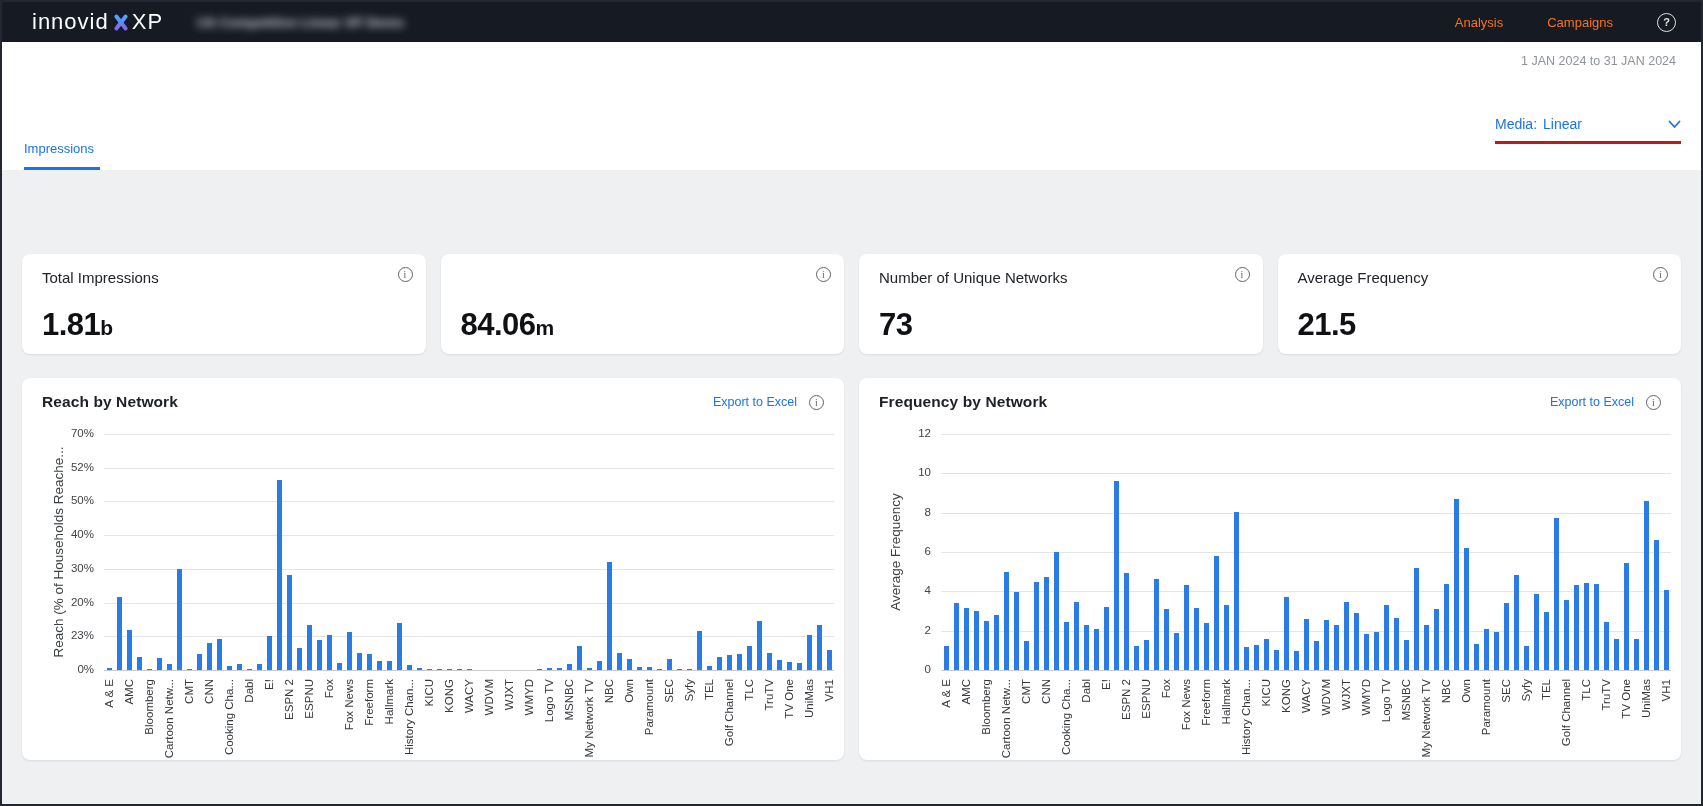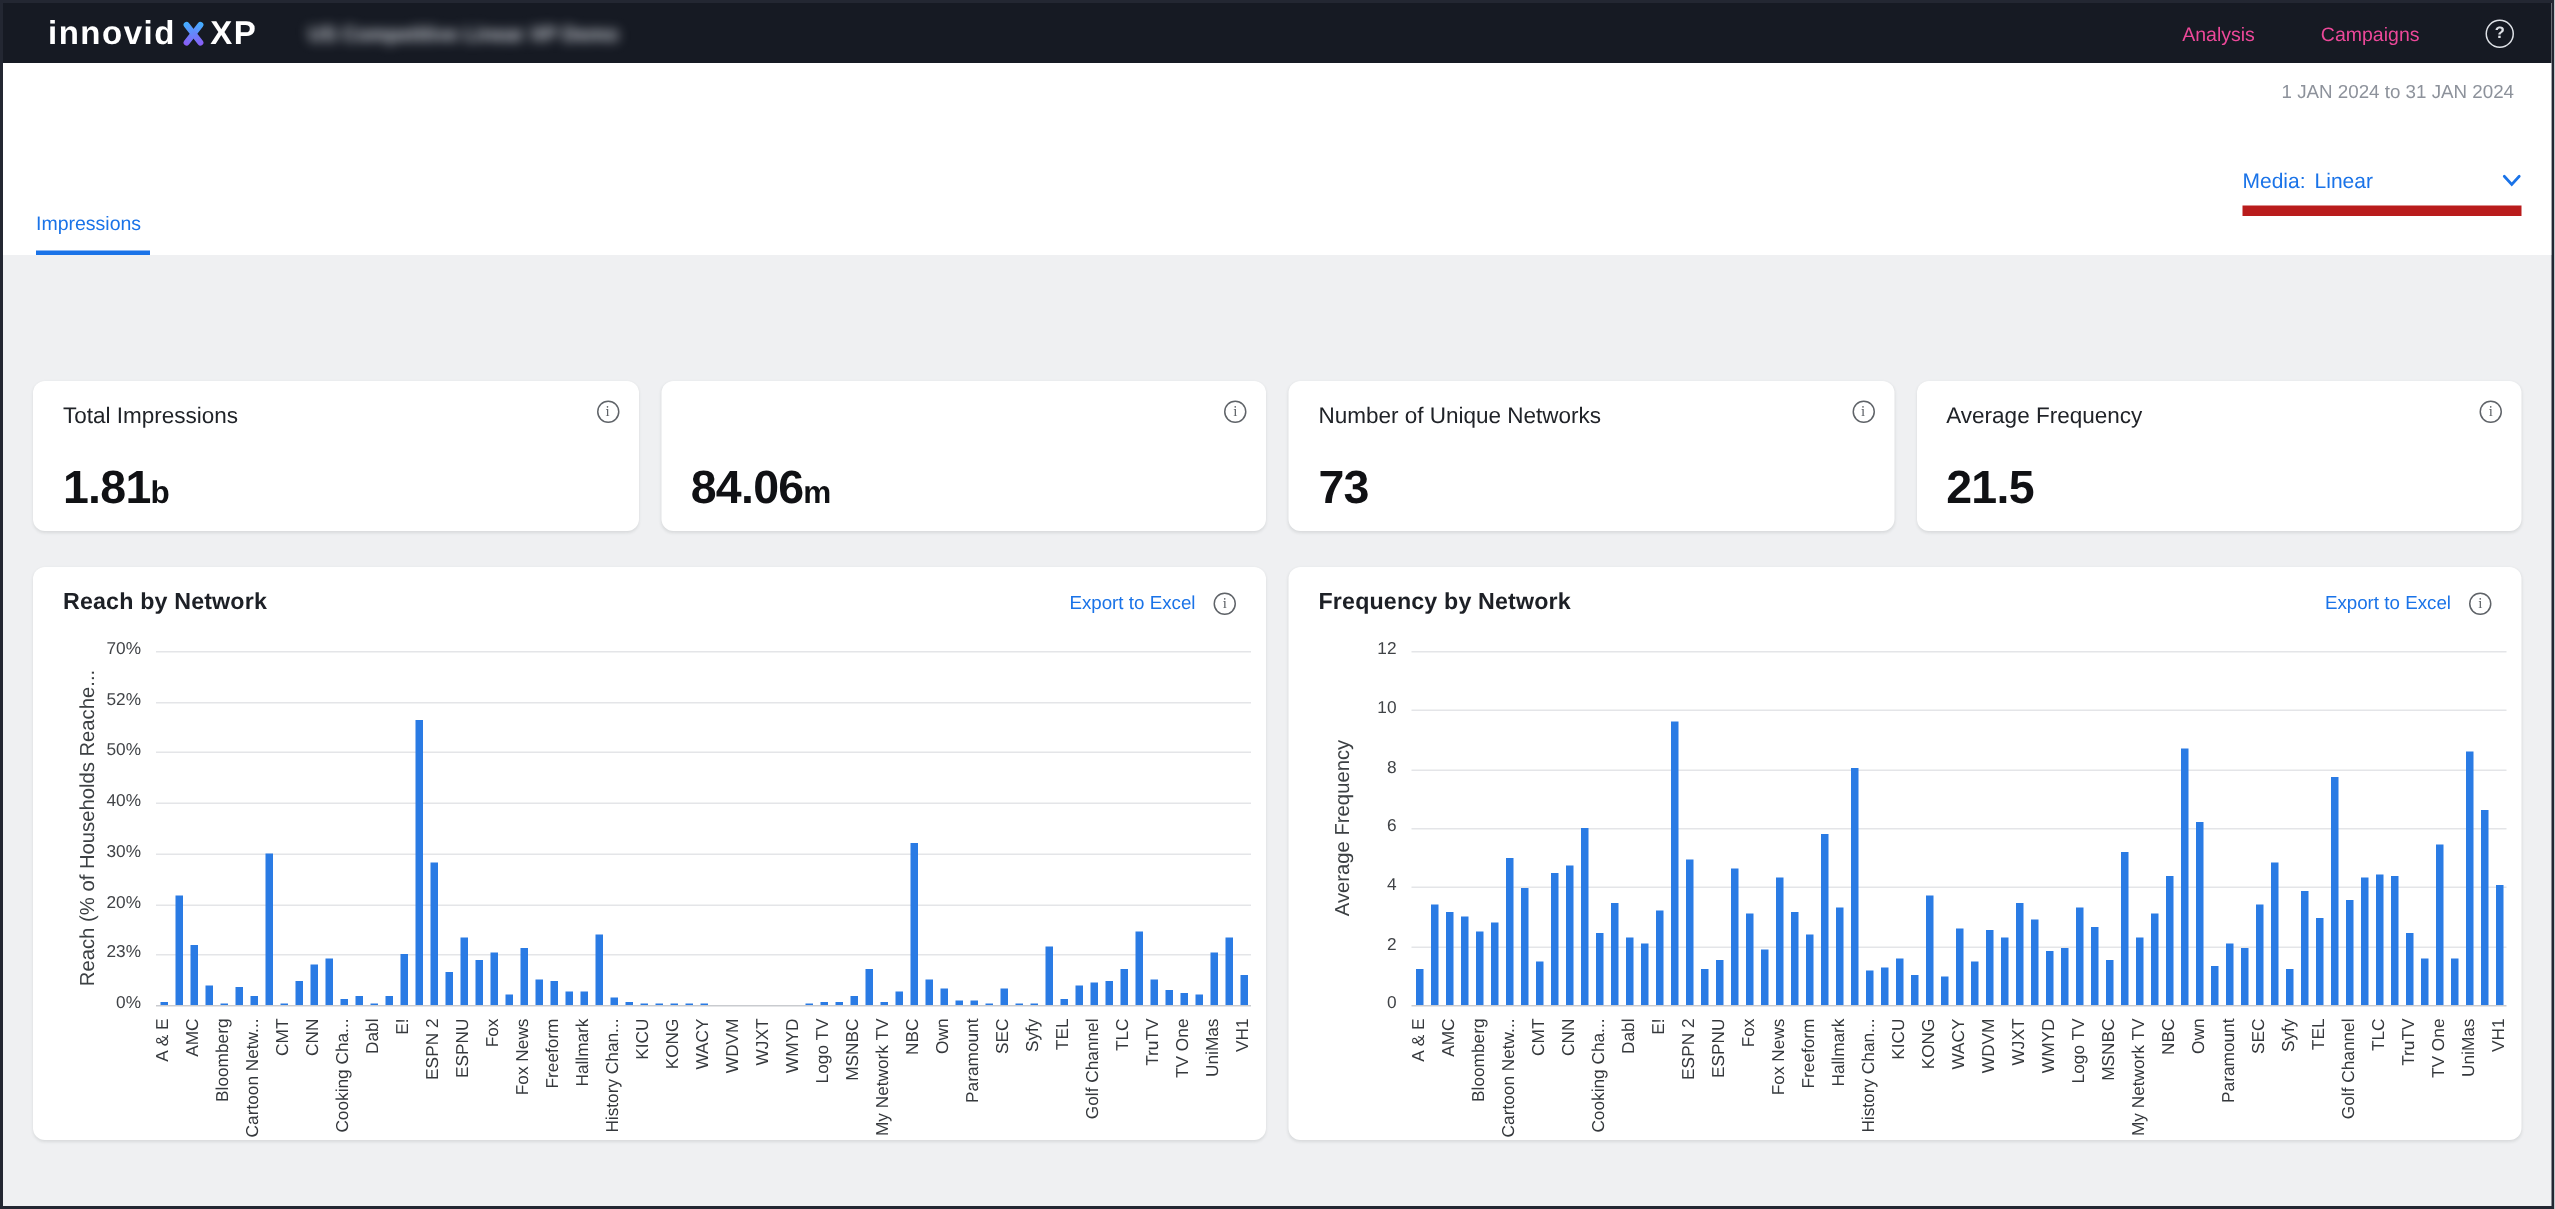--- a/index.html
+++ b/index.html
@@ -8,38 +8,38 @@
   .screen{
     position:relative; width:1703px; height:806px;
     background:#eff0f2; border:2px solid #232732; overflow:hidden;
   }
   
   .topbar{
     position:absolute; left:0; top:0; right:0; height:40px;
     background:#161a23; display:flex; align-items:center;
     padding:0 25px 0 30px; color:#fff;
   }
-  .logo{ display:flex; align-items:center; gap:2px; font-weight:bold; }
+  .logo{ display:flex; align-items:center; gap:2px; font-weight:normal; }
   .logo-primary{ font-size:22px; letter-spacing:1px; color:#ffffff; text-transform:lowercase; }
   .logo-x{
     position:relative; width:15px; height:17px; margin:0 2px; display:inline-block;
   }
   .logo-x::before,.logo-x::after{
     content:""; position:absolute; left:6px; top:-1px; width:4px; height:19px;
     background:linear-gradient(180deg,#41b0ff,#8a5cf6); border-radius:2px;
   }
   .logo-x::before{ transform:rotate(38deg); }
   .logo-x::after{ transform:rotate(-38deg); }
   .logo-suffix{ font-size:22px; letter-spacing:1px; color:#ffffff; }
   .campaign-name{
     margin-left:34px; font-size:13.5px; font-weight:bold; color:#cfd3da;
     filter:blur(4px); user-select:none;
   }
   .top-nav{ margin-left:auto; display:flex; align-items:center; gap:44px; }
-  .top-nav-item{ font-size:13px; color:#ec4899; cursor:pointer; }
+  .top-nav-item{ font-size:13px; color:#f97316; cursor:pointer; }
   .help-circle{
     width:19px; height:19px; border:1.4px solid #dfe2e7; border-radius:50%;
     display:flex; align-items:center; justify-content:center;
     font-size:11px; color:#dfe2e7; font-weight:bold;
   }
   
   .page-head{
     position:absolute; left:0; top:40px; right:0; height:128px; background:#ffffff;
   }
   .page-title{
@@ -52,21 +52,21 @@
   .measurement-tab{
     position:absolute; left:22px; bottom:0; padding-bottom:14px;
     font-size:13px; color:#1a73e8; cursor:pointer;
   }
   .measurement-tab::after{
     content:""; position:absolute; left:0; right:-6px; bottom:0; height:3px; background:#1a73e8;
   }
   .media-select{
     position:absolute; right:20px; bottom:26px; width:186px;
     display:flex; align-items:center; padding-bottom:9px;
-    border-bottom:7px solid #b91c1c; font-size:14px; color:#1a73e8; cursor:pointer;
+    border-bottom:3px solid #b91c1c; font-size:14px; color:#1a73e8; cursor:pointer;
   }
   .media-select .media-value{ margin-left:6px; }
   .media-select svg{ margin-left:auto; }
   
   .sub-tabs{
     position:absolute; left:22px; top:188px; display:flex; gap:51px;
   }
   .sub-tab{ font-size:12.5px; color:#5f6368; padding-bottom:9px; position:relative; cursor:pointer; }
   .sub-tab.active{ color:#1a73e8; }
   .sub-tab.active::after{

